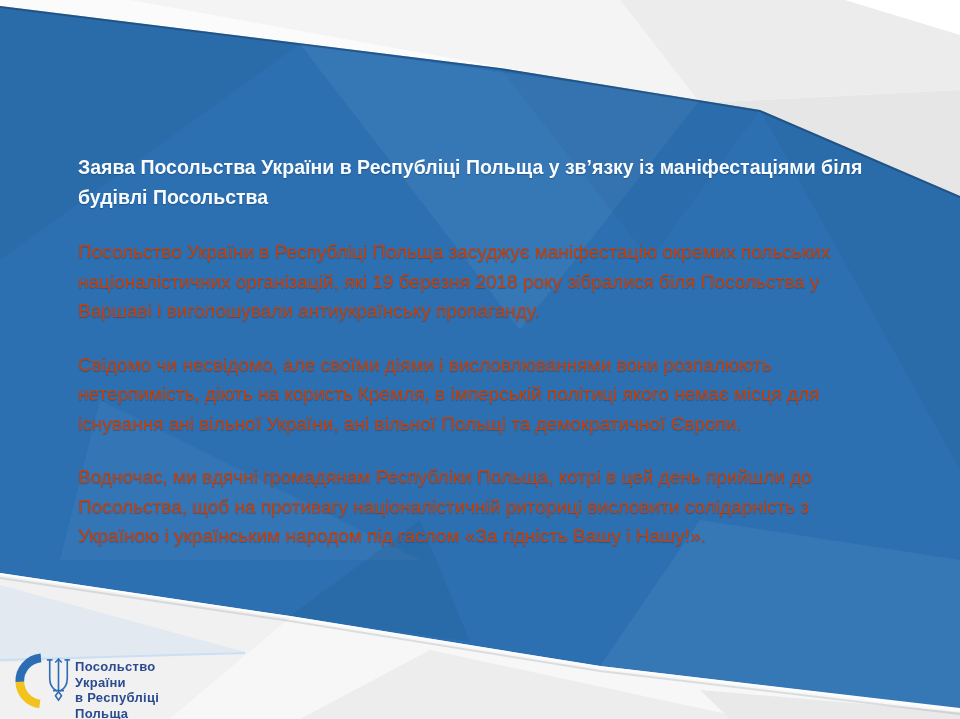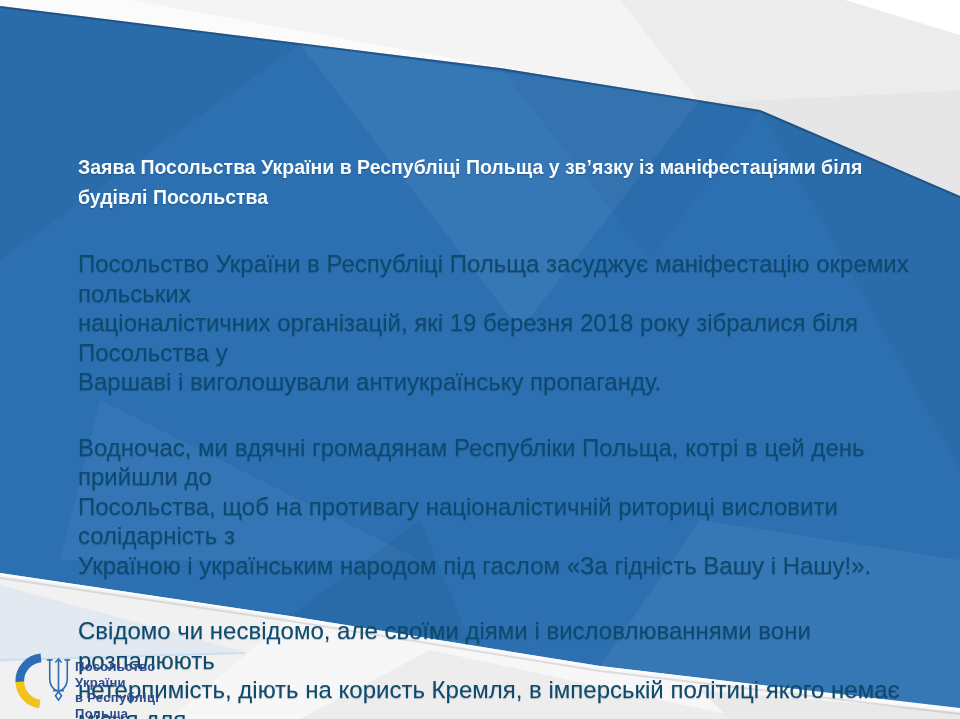--- a/index.html
+++ b/index.html
@@ -17,24 +17,24 @@
     white-space:pre-line;
   }
   .content h1{
     margin:0 0 7px 0;
     font-size:19.5px;line-height:29.5px;
     font-weight:bold;
     color:#f8fcff;
     text-shadow:0 1px 1px rgba(10,40,70,0.35);
   }
   .content p{
-    margin:12px 0 6px 0;
-    font-size:24px;line-height:29.5px;
+    margin:0 0 6px 0;
+    font-size:19px;line-height:29.5px;
     font-weight:normal;
-    color:#0c4a6e;
+    color:#c2410c;
     text-shadow:0 1px 1px rgba(10,40,70,0.3);
   }
   .logo{position:absolute;left:0;top:0;width:0;height:0;}
   .logo .crescent{position:absolute;left:14px;top:652px;width:58px;height:58px;}
   .logo .trident{position:absolute;left:45px;top:656px;width:27px;height:47px;}
   .logo .org-name{
     position:absolute;left:75px;top:659px;width:130px;
     font-family:Liberation Sans, sans-serif;
     font-weight:bold;
     font-size:13px;line-height:15.5px;
@@ -77,26 +77,26 @@
     <polyline points="0,574 290,617 600,667 960,710" fill="none" stroke="rgba(255,255,255,0.75)" stroke-width="2"></polyline>
     <polyline points="0,578 290,621 600,671 960,714" fill="none" stroke="rgba(120,130,140,0.22)" stroke-width="2"></polyline>
   </svg>
 
   <div class="content">
     <h1>Заява Посольства України в Республіці Польща у зв’язку із маніфестаціями біля
 будівлі Посольства</h1>
     <p>Посольство України в Республіці Польща засуджує маніфестацію окремих польських
 націоналістичних організацій, які 19 березня 2018 року зібралися біля Посольства у
 Варшаві і виголошували антиукраїнську пропаганду.</p>
+    <p>Свідомо чи несвідомо, але своїми діями і висловлюваннями вони розпалюють
+нетерпимість, діють на користь Кремля, в імперській політиці якого немає місця для
+існування ані вільної України, ані вільної Польщі та демократичної Європи.</p>
     <p>Водночас, ми вдячні громадянам Республіки Польща, котрі в цей день прийшли до
 Посольства, щоб на противагу націоналістичній риториці висловити солідарність з
 Україною і українським народом під гаслом «За гідність Вашу і Нашу!».</p>
-    <p>Свідомо чи несвідомо, але своїми діями і висловлюваннями вони розпалюють
-нетерпимість, діють на користь Кремля, в імперській політиці якого немає місця для
-існування ані вільної України, ані вільної Польщі та демократичної Європи.</p>
   </div>
 
   <div class="logo">
     <svg class="crescent" viewBox="0 0 60 60" xmlns="http://www.w3.org/2000/svg" aria-hidden="true">
       <path d="M27.9,6.1 A24,24 0 0 0 6,30.8" fill="none" stroke-width="9" stroke="#2D6DB3"></path>
       <path d="M6,30.8 A24,24 0 0 0 26.7,53.8" fill="none" stroke-width="9" stroke="#F2C21D"></path>
     </svg>
     <svg class="trident" viewBox="0 0 40 64" xmlns="http://www.w3.org/2000/svg" aria-hidden="true">
       <g fill="none" stroke-width="2.4" stroke-linecap="square" stroke="#2E6CB5">
         <path d="M7,3 V30 C7,40 12,46 17,48.5"></path>

